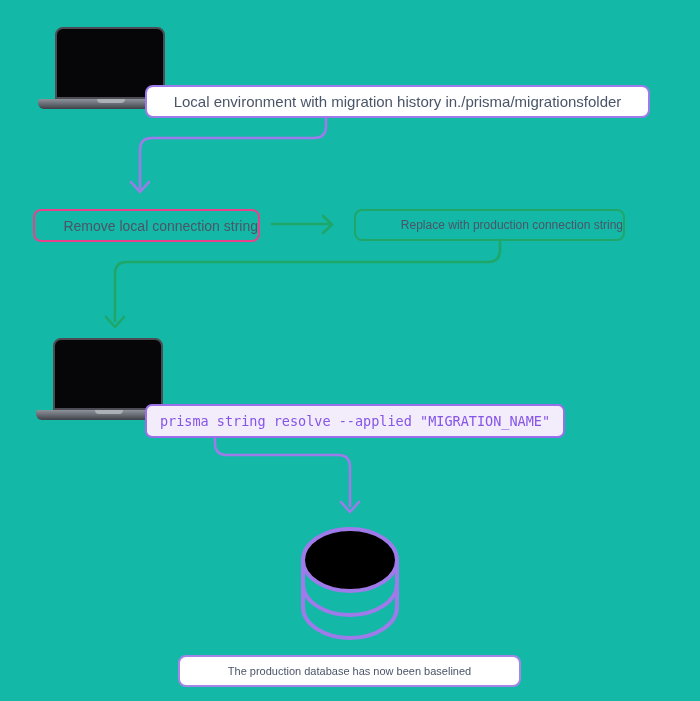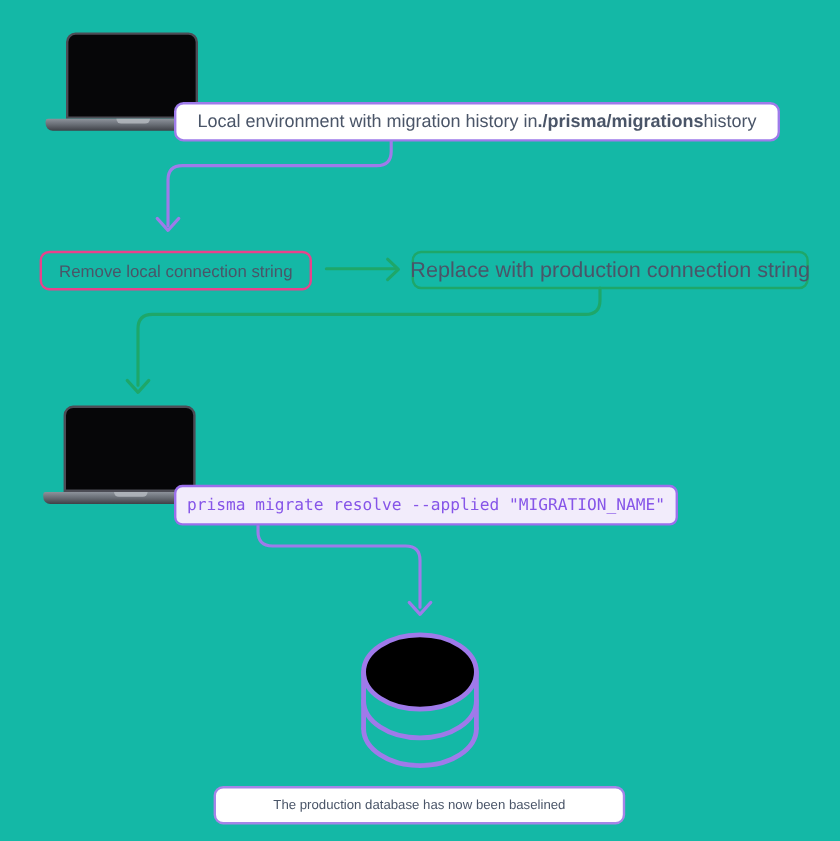--- a/index.html
+++ b/index.html
@@ -21,29 +21,29 @@
   .laptop .notch{
     position:absolute;left:59px;top:72px;width:28px;height:4px;
     background:#b4b8be;border-radius:0 0 4px 4px;opacity:.85;
   }
   
   .node{
     position:absolute;display:flex;align-items:center;justify-content:center;
     box-sizing:border-box;border-radius:8px;color:#4a5568;white-space:nowrap;
   }
   .node.white{background:#ffffff;}
-  .node.outline{background:transparent;}
+  .node.outline{background:transparent;justify-content:flex-end;}
   #box-local   {left:145px;top:85px; width:505px;height:33px;border:2px solid #9e7bea;font-size:15px;}
   #box-remove  {left:33px; top:209px;width:227px;height:33px;border:2px solid #e8428c;font-size:14px;}
-  #box-replace {left:343px;top:209px;width:331px;height:32px;border:2px solid #1ea769;font-size:18px;}
+  #box-replace {left:354px;top:209px;width:271px;height:32px;border:2px solid #1ea769;font-size:12px;}
   #box-command {left:145px;top:404px;width:420px;height:34px;border:2px solid #9b6fec;border-radius:7px;
                 background:#f2ecfb;color:#8655e8;font-family:"DejaVu Sans Mono","Liberation Mono",monospace;
                 font-size:13.5px;}
   #box-baselined{left:178px;top:655px;width:343px;height:32px;border:2px solid #a585e8;font-size:11px;}
-  .bold{font-weight:bold;text-align:center;}
+  .bold{font-weight:normal;text-align:center;}
   
   #arrows{position:absolute;left:0;top:0;width:700px;height:701px;pointer-events:none;}
   #arrows path{fill:none;stroke-linecap:round;stroke-linejoin:round;}
   .purple-line{stroke:#9e7bea;stroke-width:2.6;}
   .green-line {stroke:#1ea769;stroke-width:2.6;}
   .db-line    {stroke:#9f7aea;stroke-width:4;}
 </style>
 </head>
 <body>
 
@@ -88,32 +88,32 @@
       <path class="db-line" d="M303 560 L303 607"></path>
       <path class="db-line" d="M397 560 L397 607"></path>
       <path class="db-line" d="M303 584 A47 31 0 0 0 397 584"></path>
       <path class="db-line" d="M303 607 A47 31 0 0 0 397 607"></path>
     </g>
   </svg>
 
   <div id="box-local" class="node white">
     <span>Local environment with migration history in </span>
       <span class="bold">./prisma/migrations</span>
-      <span> history</span>
+      <span> folder</span>
   </div>
 
   <div id="box-remove" class="node outline">
     <span>Remove local connection string</span>
   </div>
 
   <div id="box-replace" class="node outline">
     <span>Replace with production connection string</span>
   </div>
 
   <div id="box-command" class="node">
-    <span>prisma migrate resolve --applied "MIGRATION_NAME"</span>
+    <span>prisma string resolve --applied "MIGRATION_NAME"</span>
   </div>
 
   <div id="box-baselined" class="node white">
     <span>The production database has now been baselined</span>
   </div>
 
 </div>
 
 </body></html>

